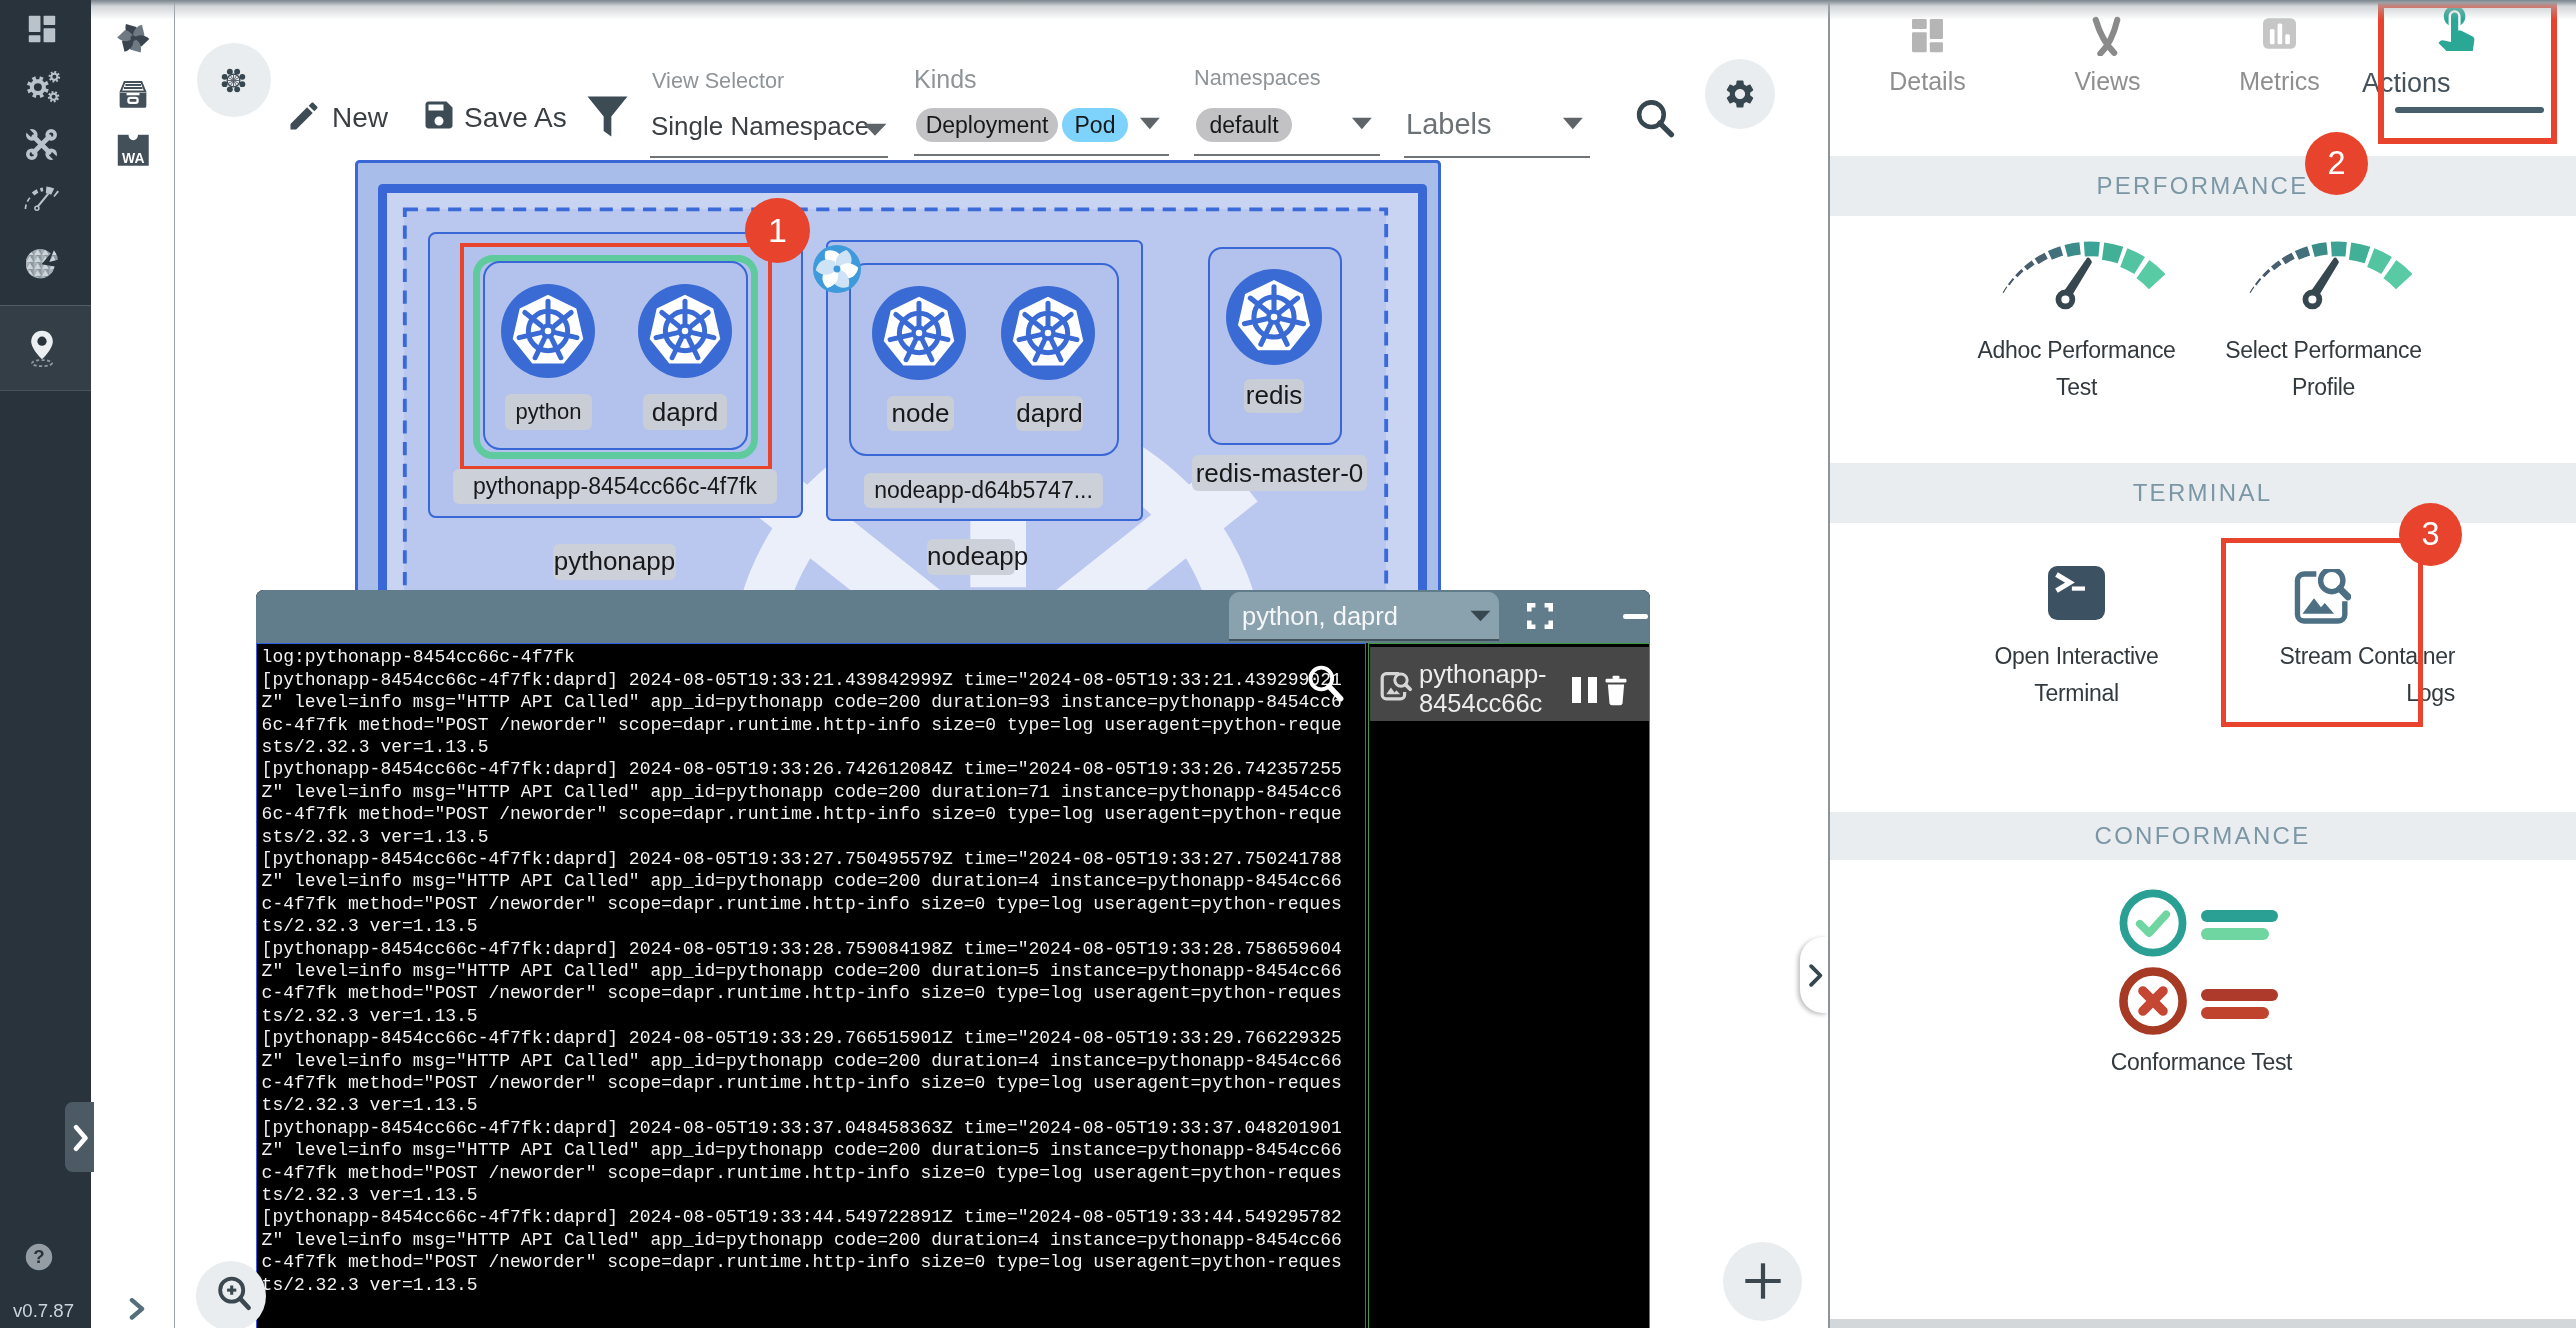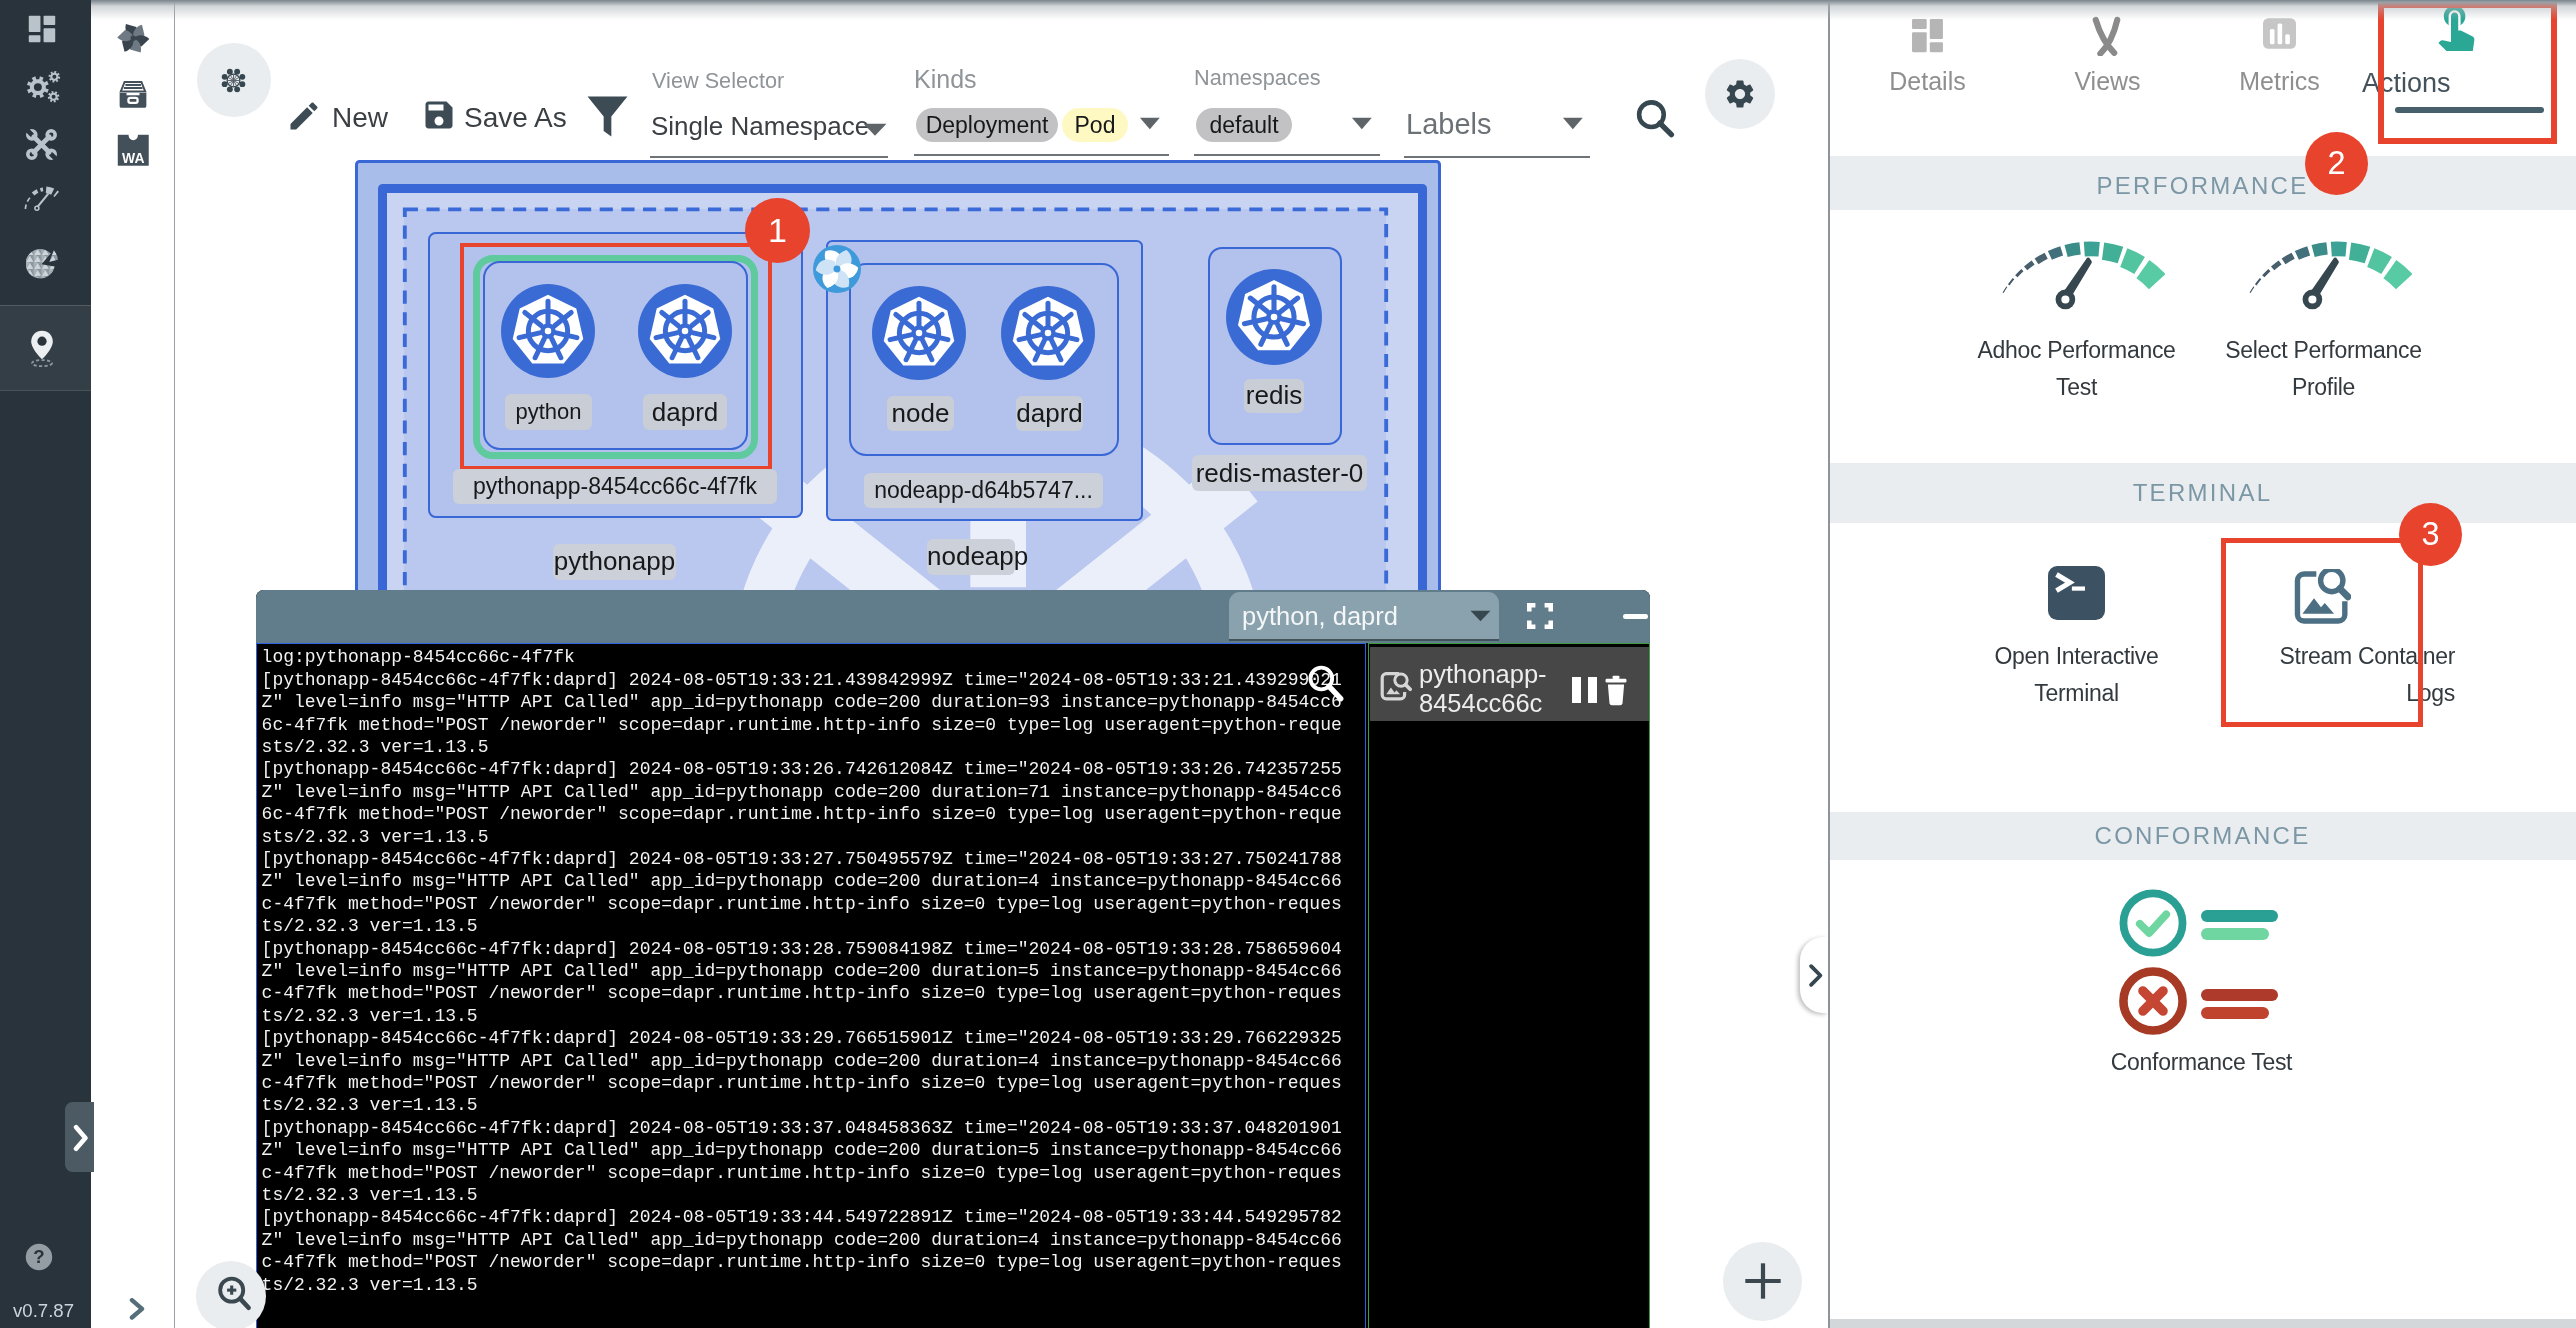--- a/index.html
+++ b/index.html
@@ -191,21 +191,21 @@
 <path d="M2 2 H54 L33 28 V54 L23 47 V28 Z" fill="#3d4b54"></path>
     </svg>
 <div class="abs" style="left:652px;top:68px;font-size:21.7px;color:#8f9498">View Selector</div>
 <div class="abs" style="left:651px;top:111px;font-size:26px;color:#3c4044;white-space:nowrap">Single Namespace</div>
 <svg class="abs" style="left:862px;top:122px" width="26" height="15.5" viewBox="0 0 34 20">
       <path d="M2 2 L17 18 L32 2 Z" fill="#5f6468"></path>
     </svg>
 <div class="abs" style="left:650px;top:156px;width:238px;height:1.5px;background:#6f7478"></div>
 <div class="abs" style="left:914px;top:65px;font-size:25px;color:#8f9498">Kinds</div>
 <div class="abs chip" style="left:916px;top:108px;width:142px;height:34px;border-radius:17px;font-size:23px;line-height:34px;background:#c2c2c4">Deployment</div>
-<div class="abs chip" style="left:1062px;top:108px;width:66px;height:34px;border-radius:17px;font-size:23px;line-height:34px;background:#fef9c3">Pod</div>
+<div class="abs chip" style="left:1062px;top:108px;width:66px;height:34px;border-radius:17px;font-size:23px;line-height:34px;background:#7dd3fc">Pod</div>
 <svg class="abs" style="left:1139px;top:117px" width="21.7" height="13" viewBox="0 0 28 17">
       <path d="M1 1 L14 16 L27 1 Z" fill="#5f6468"></path>
     </svg>
 <div class="abs" style="left:914px;top:154px;width:255px;height:1.5px;background:#6f7478"></div>
 <div class="abs" style="left:1194px;top:65px;font-size:21.7px;color:#8f9498">Namespaces</div>
 <div class="abs chip" style="left:1196px;top:108px;width:96px;height:34px;border-radius:17px;font-size:23px;line-height:34px;background:#c2c2c4">default</div>
 <svg class="abs" style="left:1351px;top:117px" width="21.7" height="13" viewBox="0 0 28 17">
       <path d="M1 1 L14 16 L27 1 Z" fill="#5f6468"></path>
     </svg>
 <div class="abs" style="left:1194px;top:154px;width:186px;height:1.5px;background:#6f7478"></div>
@@ -364,21 +364,21 @@
 <rect x="29" y="21" width="6" height="13" rx="2" fill="#fff"></rect>
     </svg>
 <div class="abs" style="left:2181px;top:67px;width:197px;text-align:center;font-size:25px;color:#8f8f8f">Metrics</div>
 <svg class="abs" style="left:2432px;top:3.1px" width="50" height="48" viewBox="3 2 19 20">
 <path d="M9 11.24V7.5C9 6.12 10.12 5 11.5 5S14 6.12 14 7.5v3.74c1.21-.81 2-2.18 2-3.74C16 5.01 13.99 3 11.5 3S7 5.01 7 7.5c0 1.56.79 2.93 2 3.74zm9.84 4.63l-4.54-2.26c-.17-.07-.35-.11-.54-.11H13v-6c0-.83-.67-1.5-1.5-1.5S10 6.67 10 7.5v10.74l-3.43-.72c-.08-.01-.15-.03-.24-.03-.31 0-.59.13-.79.33l-.79.8 4.94 4.94c.27.27.65.44 1.06.44h6.79c.75 0 1.33-.55 1.44-1.28l.75-5.27c.01-.07.02-.14.02-.2 0-.62-.38-1.16-.92-1.38z" fill="#2aa795"></path>
     </svg>
 <div class="abs" style="left:2362px;top:68px;width:190px;font-size:27px;color:#44525c">Actions</div>
 <div class="abs" style="left:2395px;top:107px;width:149px;height:6.2px;border-radius:3.1px;background:#47606c"></div>
 <div class="abs" style="left:2378px;top:1.5px;width:179px;height:142px;border:6.2px solid #e8432c;z-index:8"></div>
 <div class="abs" style="left:2305px;top:132px;width:63px;height:63px;border-radius:50%;background:#e8432c;color:#fff;font-size:32.5px;text-align:center;line-height:63px;z-index:9">2</div>
-<div class="band" style="top:156px;height:54px;line-height:60px">PERFORMANCE</div>
+<div class="band" style="top:156px;height:60px;line-height:60px">PERFORMANCE</div>
 <div class="abs" style="left:1999px;top:232px">
       <svg width="166" height="87" viewBox="0 0 215 112">
         <path d="M 5.3 78.4 A 131.2 131.2 0 0 1 10.2 70.6" fill="none" stroke="#3e4f5c" stroke-width="1.5"></path>
         <path d="M 12.6 68.1 A 130.8 130.8 0 0 1 18.8 60.0" fill="none" stroke="#43566a" stroke-width="2.5"></path>
         <path d="M 22.4 57.0 A 130.0 130.0 0 0 1 30.3 48.9" fill="none" stroke="#46586a" stroke-width="4"></path>
         <path d="M 34.5 46.8 A 128.8 128.8 0 0 1 44.2 39.2" fill="none" stroke="#485f6e" stroke-width="6.5"></path>
         <path d="M 48.6 37.7 A 127.5 127.5 0 0 1 61.1 30.4" fill="none" stroke="#48626f" stroke-width="9"></path>
         <path d="M 65.9 30.0 A 125.8 125.8 0 0 1 81.2 24.1" fill="none" stroke="#42707d" stroke-width="12.5"></path>
         <path d="M 86.9 24.2 A 124.0 124.0 0 0 1 105.0 20.8" fill="none" stroke="#3a8d88" stroke-width="16"></path>
         <path d="M 110.5 21.8 A 122.5 122.5 0 0 1 129.7 22.0" fill="none" stroke="#3ca295" stroke-width="19"></path>

